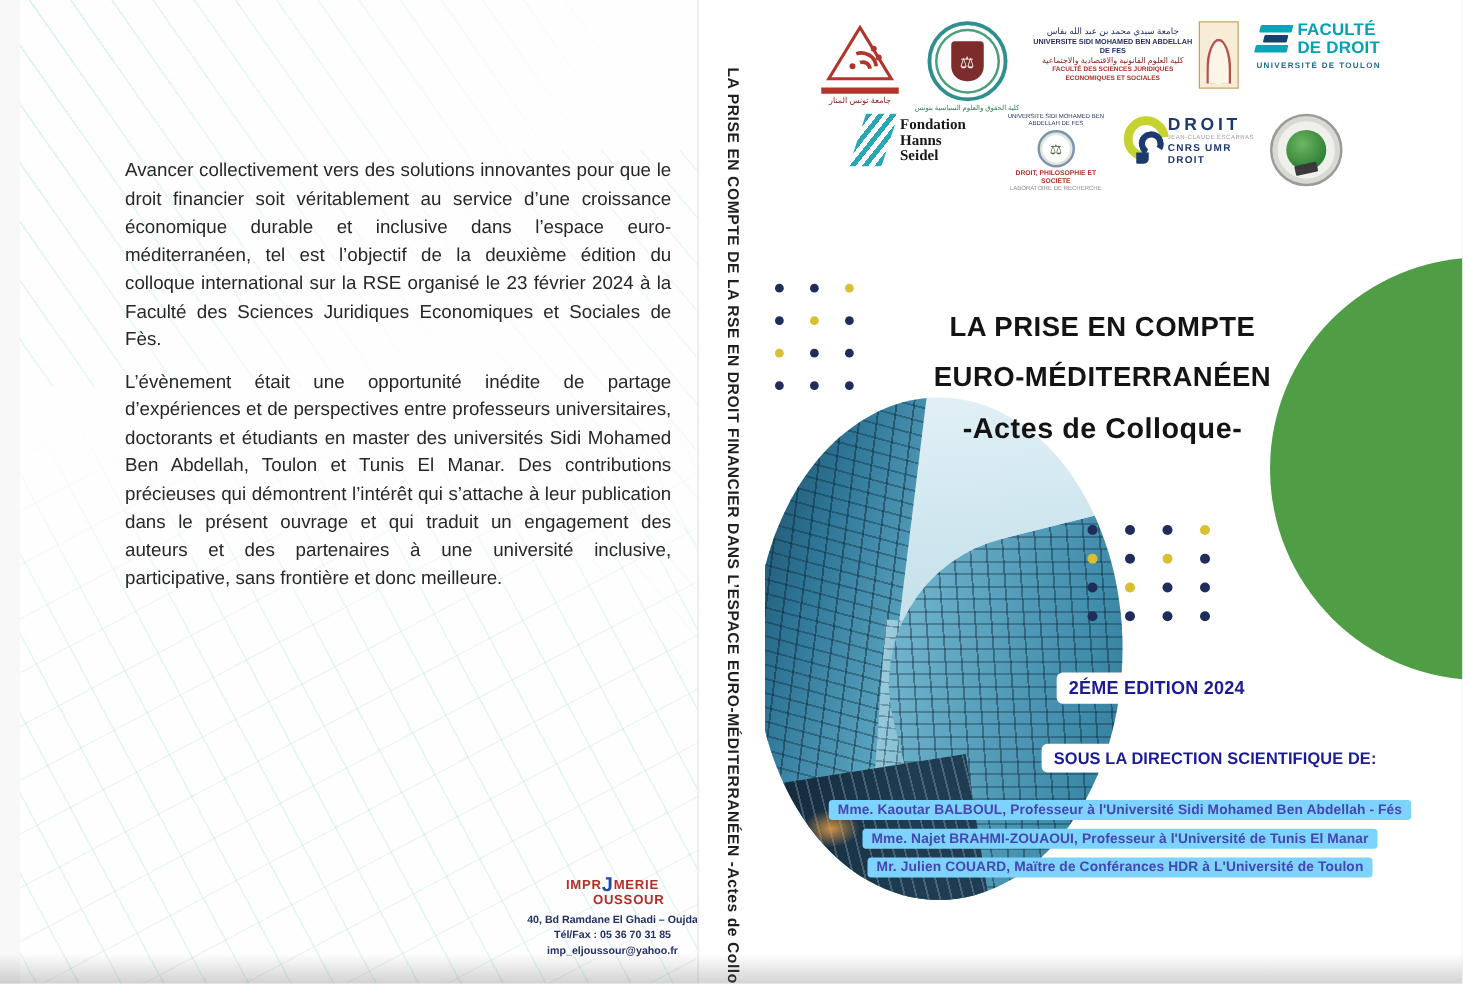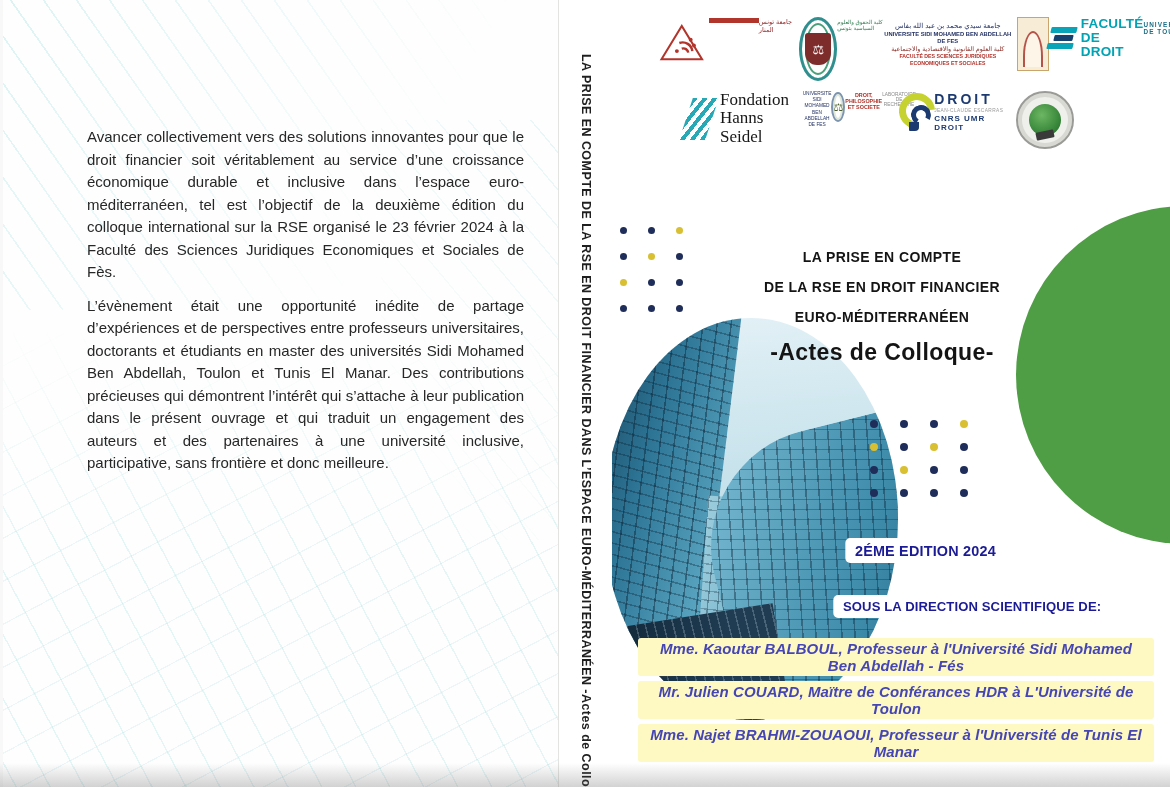--- a/index.html
+++ b/index.html
@@ -2,21 +2,21 @@
 <html><head>
 <meta charset="utf-8">
 <style>
   html,body{margin:0;padding:0;background:#e9e9e7;}
   .canvas{position:relative;width:1170px;height:787px;overflow:hidden;
     font-family:"Liberation Sans",sans-serif;background:#f7f8f7;}
   .canvas::after{content:"";position:absolute;left:0;right:0;bottom:0;height:24px;
     background:linear-gradient(180deg,rgba(100,100,100,0) 0%,rgba(95,95,95,.28) 100%);pointer-events:none;}
 
   
-  .back{position:absolute;left:3px;top:0;width:558px;height:787px;background:#fdfefd;overflow:hidden;}
+  .back{position:absolute;left:16px;top:0;width:558px;height:787px;background:#fdfefd;overflow:hidden;}
   .tex{position:absolute;pointer-events:none;}
   .tex1{left:-40px;top:-30px;width:560px;height:340px;
     background:repeating-linear-gradient(55deg,rgba(70,195,205,.20) 0 1.6px,transparent 1.6px 27px);
     -webkit-mask-image:linear-gradient(120deg,#000 0%,transparent 75%);
     mask-image:linear-gradient(120deg,#000 0%,transparent 75%);}
   .tex2{left:-20px;top:330px;width:600px;height:460px;
     background:
       repeating-linear-gradient(62deg,rgba(70,190,200,.13) 0 1.4px,transparent 1.4px 30px),
       repeating-linear-gradient(-28deg,rgba(90,180,195,.10) 0 1.2px,transparent 1.2px 38px);
     -webkit-mask-image:linear-gradient(180deg,transparent 0%,#000 45%);
@@ -40,21 +40,21 @@
   .spine-title{position:absolute;left:50%;top:54px;transform:translateX(-50%);
     writing-mode:vertical-rl;white-space:nowrap;
     font-size:12.5px;font-weight:bold;letter-spacing:.45px;color:#1f1f1f;}
 
   
   .front{position:absolute;left:612px;top:0;width:558px;height:787px;background:#ffffff;overflow:hidden;}
 
   
   .logorow1{position:absolute;left:43px;top:17px;width:450px;display:flex;justify-content:space-between;align-items:flex-start;}
   .logorow2{position:absolute;left:74px;top:91px;width:388px;display:flex;justify-content:space-between;align-items:flex-start;}
-  .logo{display:flex;flex-direction:row;align-items:flex-start;}
+  .logo{display:flex;flex-direction:column;align-items:center;}
 
   .utm-caption{font-size:6.5px;color:#8a1f1f;margin-top:1px;}
   .utm-band{width:62px;height:5px;background:#b2352c;margin-top:1px;}
 
   .crest{width:58px;height:58px;border-radius:50%;border:3px solid #2f8f8f;
     box-shadow:inset 0 0 0 3px #fff, inset 0 0 0 5px #4aa07a;background:#fdfdfd;
     display:flex;align-items:center;justify-content:center;}
   .shield{width:26px;height:32px;background:#7e2b2b;border-radius:3px 3px 12px 12px;
     display:flex;align-items:center;justify-content:center;color:#fff;font-size:13px;}
   .crest-caption{font-size:5.5px;color:#2e7d4f;margin-top:2px;}
@@ -76,21 +76,21 @@
   .t-bars i{display:block;height:6px;border-radius:1px;}
   .t-bars i:nth-child(1){width:26px;background:#0aa4b8;}
   .t-bars i:nth-child(2){width:19px;background:#16406e;margin-left:5px;}
   .t-bars i:nth-child(3){width:26px;background:#0aa4b8;}
   .t-name{color:#00a3b4;font-weight:bold;font-size:13.5px;line-height:1.05;letter-spacing:.2px;}
   .t-sub{margin-top:4px;font-size:6.4px;letter-spacing:1.1px;color:#1b6e87;font-weight:bold;}
 
   .hanns{flex-direction:row;gap:8px;align-items:center;width:104px;}
   .hs-mark{width:26px;height:42px;transform:skewX(-18deg);
     background:repeating-linear-gradient(115deg,#28a7b5 0 4.5px,#ffffff 4.5px 9px);}
-  .hs-text{font-family:"Liberation Serif",serif;font-weight:normal;font-size:17px;line-height:1.08;color:#171717;}
+  .hs-text{font-family:"Liberation Serif",serif;font-weight:bold;font-size:12px;line-height:1.08;color:#171717;}
 
   .dps{width:84px;text-align:center;}
   .dps-top{font-size:4.8px;color:#1d2b5e;line-height:1.3;}
   .dps-emblem{width:26px;height:26px;border-radius:50%;border:2px solid #7d94b0;
     box-shadow:inset 0 0 0 2px #dfe8d8;margin:1px auto;display:flex;align-items:center;justify-content:center;
     font-size:11px;color:#4a5d2e;}
   .dps-name{font-size:5.4px;font-weight:bold;color:#b03028;margin-top:1px;}
   .dps-sub{font-size:4.8px;color:#8a8a8a;margin-top:1px;}
 
   .cdpc{flex-direction:row;gap:7px;align-items:center;width:104px;}
@@ -147,47 +147,54 @@
       linear-gradient(100deg,#9ccddd 0%,#5ba2bd 100%);}
   .bldg-base{left:-20px;top:300px;width:200px;height:130px;transform:rotate(-9deg);
     background:
       repeating-linear-gradient(85deg,rgba(200,220,230,.25) 0 1.5px,transparent 1.5px 9px),
       linear-gradient(100deg,#0f2233 0%,#1f3c52 70%);}
   .glint{left:38px;top:330px;width:46px;height:30px;border-radius:50%;
     background:radial-gradient(ellipse,rgba(235,160,70,.85) 0%,rgba(235,160,70,0) 70%);}
 
   
   .title{position:absolute;left:18px;top:249px;width:504px;text-align:center;z-index:5;color:#141414;}
-  .title div{font-weight:bold;font-size:14px;letter-spacing:.4px;margin-bottom:14px;}
+  .title div{font-weight:bold;font-size:22px;letter-spacing:.4px;margin-bottom:14px;}
   .title .t5{font-size:23px;margin-bottom:0;}
 
   
   .pill{position:absolute;z-index:6;background:#ffffff;border-radius:5px;color:#1b1b96;font-weight:bold;}
   .edition{left:230px;top:538px;padding:4px 10px;font-size:15px;letter-spacing:.2px;transform:scaleX(.96);}
   .direction{left:217px;top:595px;padding:4px 10px;font-size:13.5px;letter-spacing:.1px;transform:scaleX(.97);}
   .directors{position:absolute;left:26px;top:638px;width:516px;text-align:center;z-index:6;}
   .dir-line{margin-bottom:5px;}
-  .dir-line span{display:inline-block;background:#fef9c3;border-radius:3px;padding:2px 7px;
-    font-size:15px;font-weight:bold;color:#4545b5;letter-spacing:.1px;font-style:italic;}
+  .dir-line span{display:inline-block;background:#7dd3fc;border-radius:3px;padding:2px 7px;
+    font-size:11px;font-weight:bold;color:#4545b5;letter-spacing:.1px;}
 </style>
 </head>
 <body>
 
 <div class="canvas">
 
   <div class="back">
     <div class="tex tex1"></div>
     <div class="tex tex2"></div>
     <div class="tex tex3"></div>
 
     <div class="back-text">
       <p>Avancer collectivement vers des solutions innovantes pour que le droit financier soit véritablement au service d’une croissance économique durable et inclusive dans l’espace euro-méditerranéen, tel est l’objectif de la deuxième édition du colloque international sur la RSE organisé le 23 février 2024 à la Faculté des Sciences Juridiques Economiques et Sociales de Fès.</p>
       <p>L’évènement était une opportunité inédite de partage d’expériences et de perspectives entre professeurs universitaires, doctorants et étudiants en master des universités Sidi Mohamed Ben Abdellah, Toulon et Tunis El Manar. Des contributions précieuses qui démontrent l’intérêt qui s’attache à leur publication dans le présent ouvrage et qui traduit un engagement des auteurs et des partenaires à une université inclusive, participative, sans frontière et donc meilleure.</p>
     </div>
 
+    <div class="printer">
+      <div class="imp-top"><span>IMPR</span><span class="imp-j">J</span><span>MERIE</span></div>
+      <div class="imp-bottom">OUSSOUR</div>
+      <div class="addr">40, Bd Ramdane El Ghadi – Oujda</div>
+      <div class="addr">Tél/Fax : 05 36 70 31 85</div>
+      <div class="addr">imp_eljoussour@yahoo.fr</div>
+    </div>
   </div>
 
   <div class="spine">
     <div class="spine-title">LA PRISE EN COMPTE DE LA RSE EN DROIT FINANCIER DANS L’ESPACE EURO-MÉDITERRANÉEN -Actes de Colloque-</div>
   </div>
 
   <div class="front">
 
     <div class="green-circle"></div>
     <div class="photo">
@@ -312,28 +319,27 @@
         <span class="d n"></span>
         <span class="d n"></span>
       <span class="d n"></span>
         <span class="d n"></span>
         <span class="d n"></span>
         <span class="d n"></span>
     </div>
 
     <div class="title">
       <div>LA PRISE EN COMPTE</div>
-      <div>DE LA RSE EN DROIT FINANCIER</div>
       <div>EURO-MÉDITERRANÉEN</div>
       <div class="t5">-Actes de Colloque-</div>
     </div>
 
     <div class="pill edition">2ÉME EDITION 2024</div>
     <div class="pill direction">SOUS LA DIRECTION SCIENTIFIQUE DE:</div>
 
     <div class="directors">
       <div class="dir-line"><span>Mme. Kaoutar BALBOUL, Professeur à l'Université Sidi Mohamed Ben Abdellah - Fés</span></div>
+      <div class="dir-line"><span>Mme. Najet BRAHMI-ZOUAOUI, Professeur à l'Université de Tunis El Manar</span></div>
       <div class="dir-line"><span>Mr. Julien COUARD, Maïtre de Conférances HDR à L'Université de Toulon</span></div>
-      <div class="dir-line"><span>Mme. Najet BRAHMI-ZOUAOUI, Professeur à l'Université de Tunis El Manar</span></div>
     </div>
 
   </div>
 </div>
 
 </body></html>

